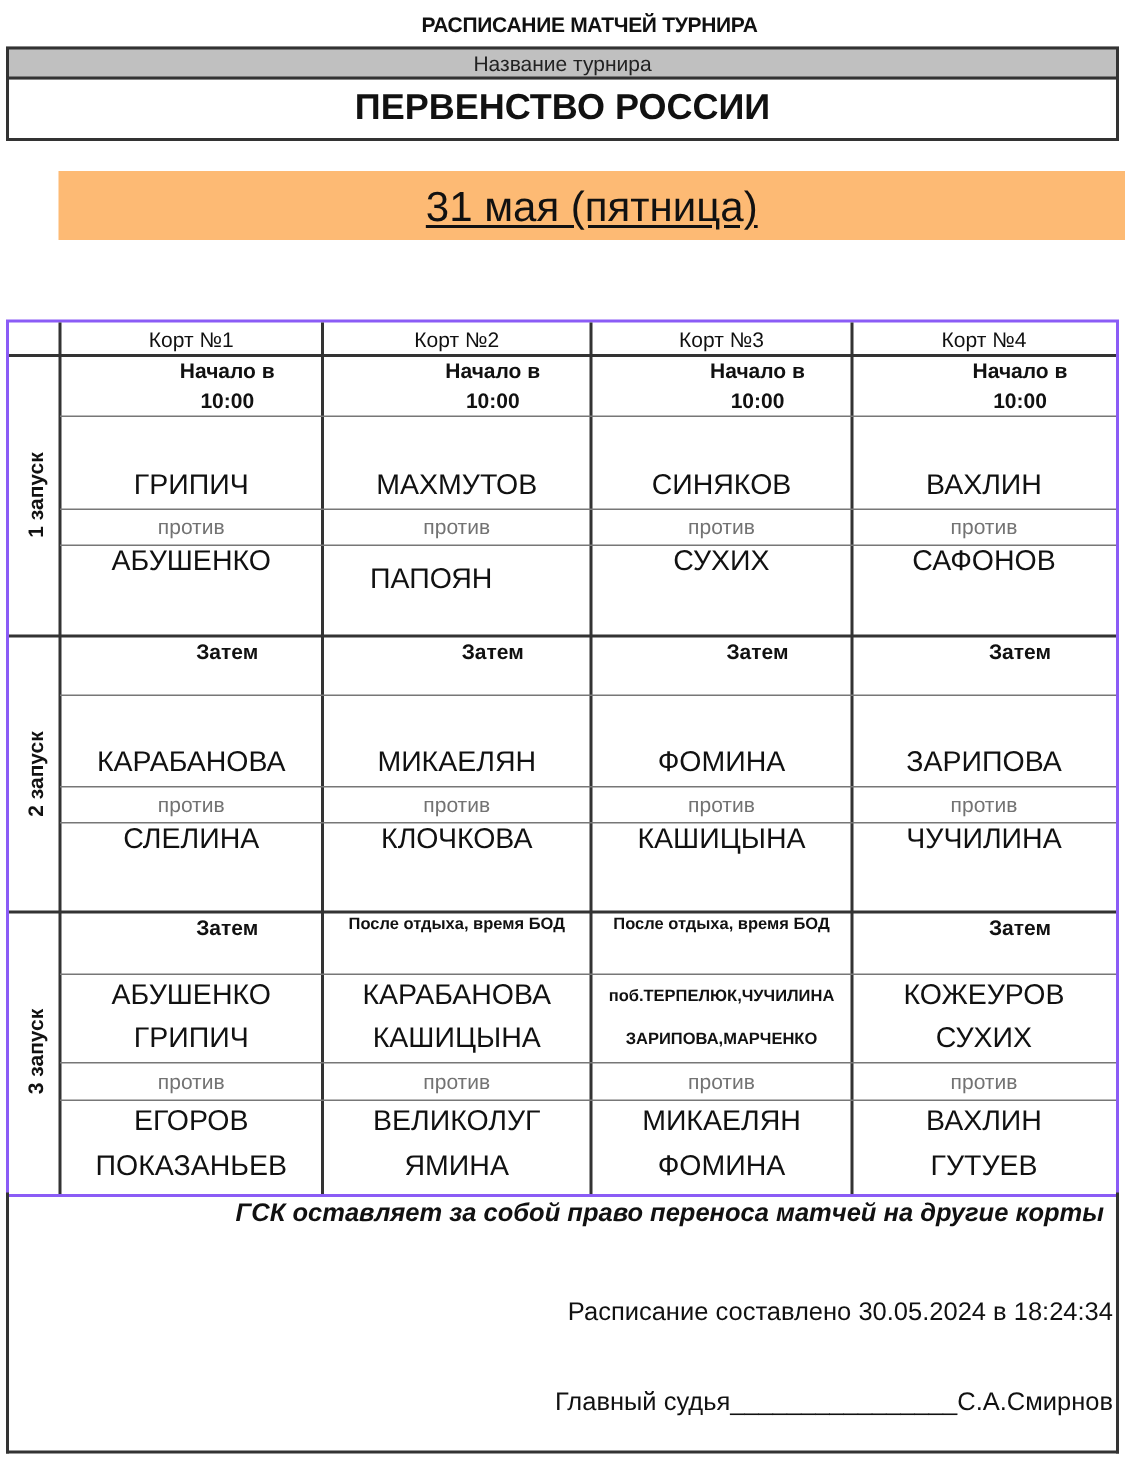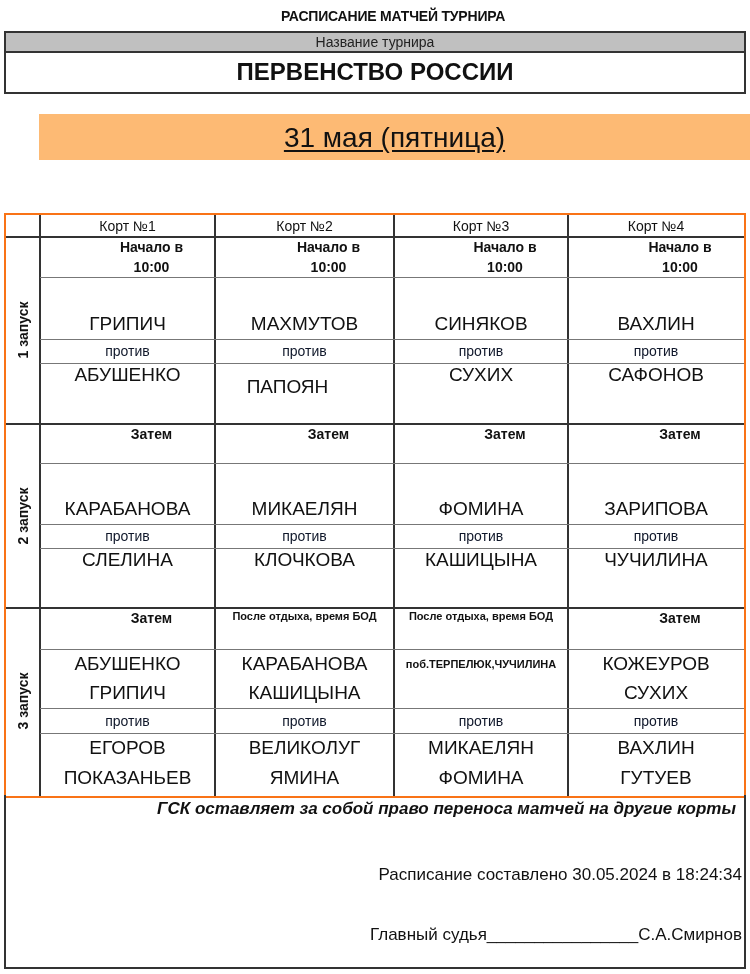--- a/index.html
+++ b/index.html
@@ -22,32 +22,32 @@
       border: 2px solid #333; border-top: none;
       text-align: center; font-weight: bold; font-size: 24px; line-height: 42px;
     }
     .date-band {
       left: 39px; top: 114px; width: 711px; height: 46px;
       background: #fdba74; text-align: center;
       font-size: 28px; line-height: 48px; text-decoration: underline;
       text-underline-offset: 3px;
     }
     
-    .grid { left: 4px; top: 213px; width: 738px; height: 581px; border: 2px solid #f97316; }
+    .grid { left: 4px; top: 213px; width: 738px; height: 581px; border: 2px solid #8b5cf6; }
     .hline { position: absolute; height: 0; border-top: 1px solid #777; }
     .hline.thick { border-top: 2px solid #333; }
     .vline { position: absolute; width: 0; border-left: 2px solid #333; }
     .cell {
       position: absolute; text-align: center; display: flex;
       align-items: center; justify-content: center; white-space: nowrap;
     }
     .court-head { font-size: 14px; }
     .start-lbl { font-weight: bold; font-size: 14px; line-height: 20px; align-items: flex-start; margin-left: 24px; }
     .name { font-size: 19px; }
-    .vs { font-size: 14px; color: #0f172a; }
+    .vs { font-size: 14px; color: #737373; }
     .small-note { font-size: 11px; font-weight: bold; }
     .note-bold { font-weight: bold; font-size: 11px; align-items: flex-start; padding-top: 2px; }
     .round-lbl {
       position: absolute; left: 0; width: 34px; display: flex;
       align-items: center; justify-content: center;
     }
     .round-lbl span {
       transform: rotate(-90deg); white-space: nowrap;
       font-weight: bold; font-size: 14px;
     }
@@ -143,20 +143,21 @@
     <div class="cell name" style="left:34px;width:175px;top:518px;height:30px">ЕГОРОВ</div>
     <div class="cell name" style="left:34px;width:175px;top:548px;height:30px">ПОКАЗАНЬЕВ</div>
     <div class="cell note-bold" style="left:209px;width:179px;top:393px;height:41px;white-space:pre-line">После отдыха, время БОД</div>
     <div class="cell name" style="left:209px;width:179px;top:434px;height:29.5px">КАРАБАНОВА</div>
     <div class="cell name" style="left:209px;width:179px;top:463.5px;height:29.5px">КАШИЦЫНА</div>
     <div class="cell vs" style="left:209px;width:179px;top:493px;height:25px">против</div>
     <div class="cell name" style="left:209px;width:179px;top:518px;height:30px">ВЕЛИКОЛУГ</div>
     <div class="cell name" style="left:209px;width:179px;top:548px;height:30px">ЯМИНА</div>
     <div class="cell note-bold" style="left:388px;width:174px;top:393px;height:41px;white-space:pre-line">После отдыха, время БОД</div>
     <div class="cell small-note" style="left: 388px; width: 174px; top: 434px; height: 29.5px; font-size: 11px;">поб.ТЕРПЕЛЮК,ЧУЧИЛИНА</div>
+    <div class="cell small-note" style="left: 388px; width: 174px; top: 463.5px; height: 29.5px; font-size: 11px;">ЗАРИПОВА,МАРЧЕНКО</div>
     <div class="cell vs" style="left:388px;width:174px;top:493px;height:25px">против</div>
     <div class="cell name" style="left:388px;width:174px;top:518px;height:30px">МИКАЕЛЯН</div>
     <div class="cell name" style="left:388px;width:174px;top:548px;height:30px">ФОМИНА</div>
     <div class="cell start-lbl" style="left:562px;width:176px;top:393px;height:41px;white-space:pre-line">Затем</div>
     <div class="cell name" style="left:562px;width:176px;top:434px;height:29.5px">КОЖЕУРОВ</div>
     <div class="cell name" style="left:562px;width:176px;top:463.5px;height:29.5px">СУХИХ</div>
     <div class="cell vs" style="left:562px;width:176px;top:493px;height:25px">против</div>
     <div class="cell name" style="left:562px;width:176px;top:518px;height:30px">ВАХЛИН</div>
     <div class="cell name" style="left:562px;width:176px;top:548px;height:30px">ГУТУЕВ</div>
   </div>

